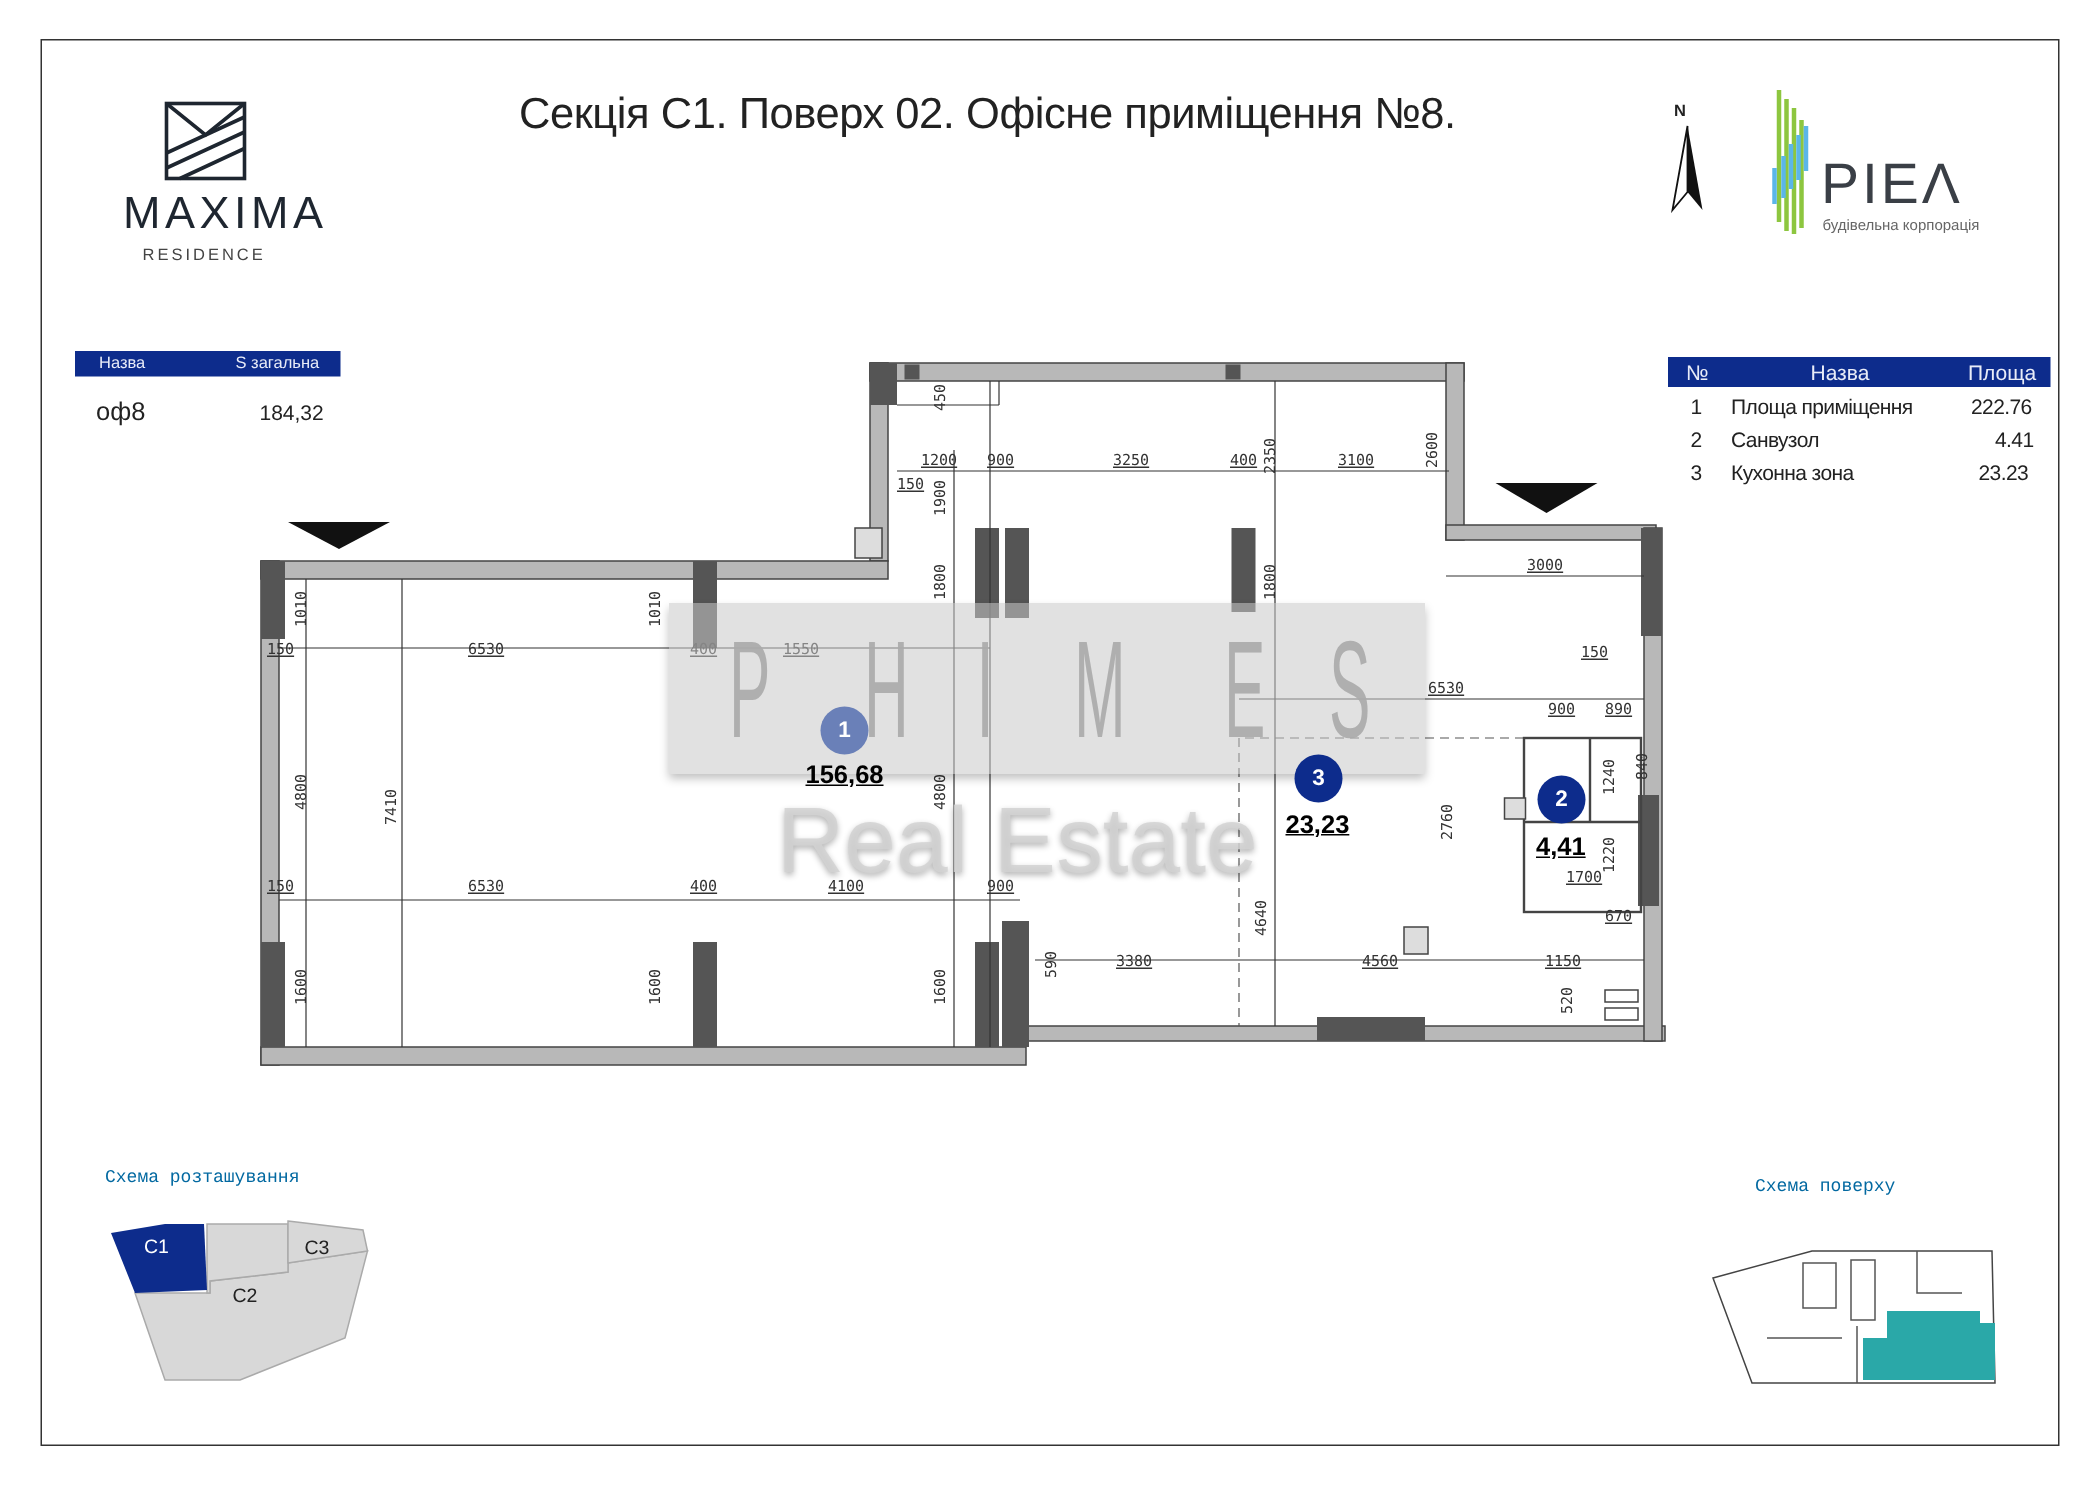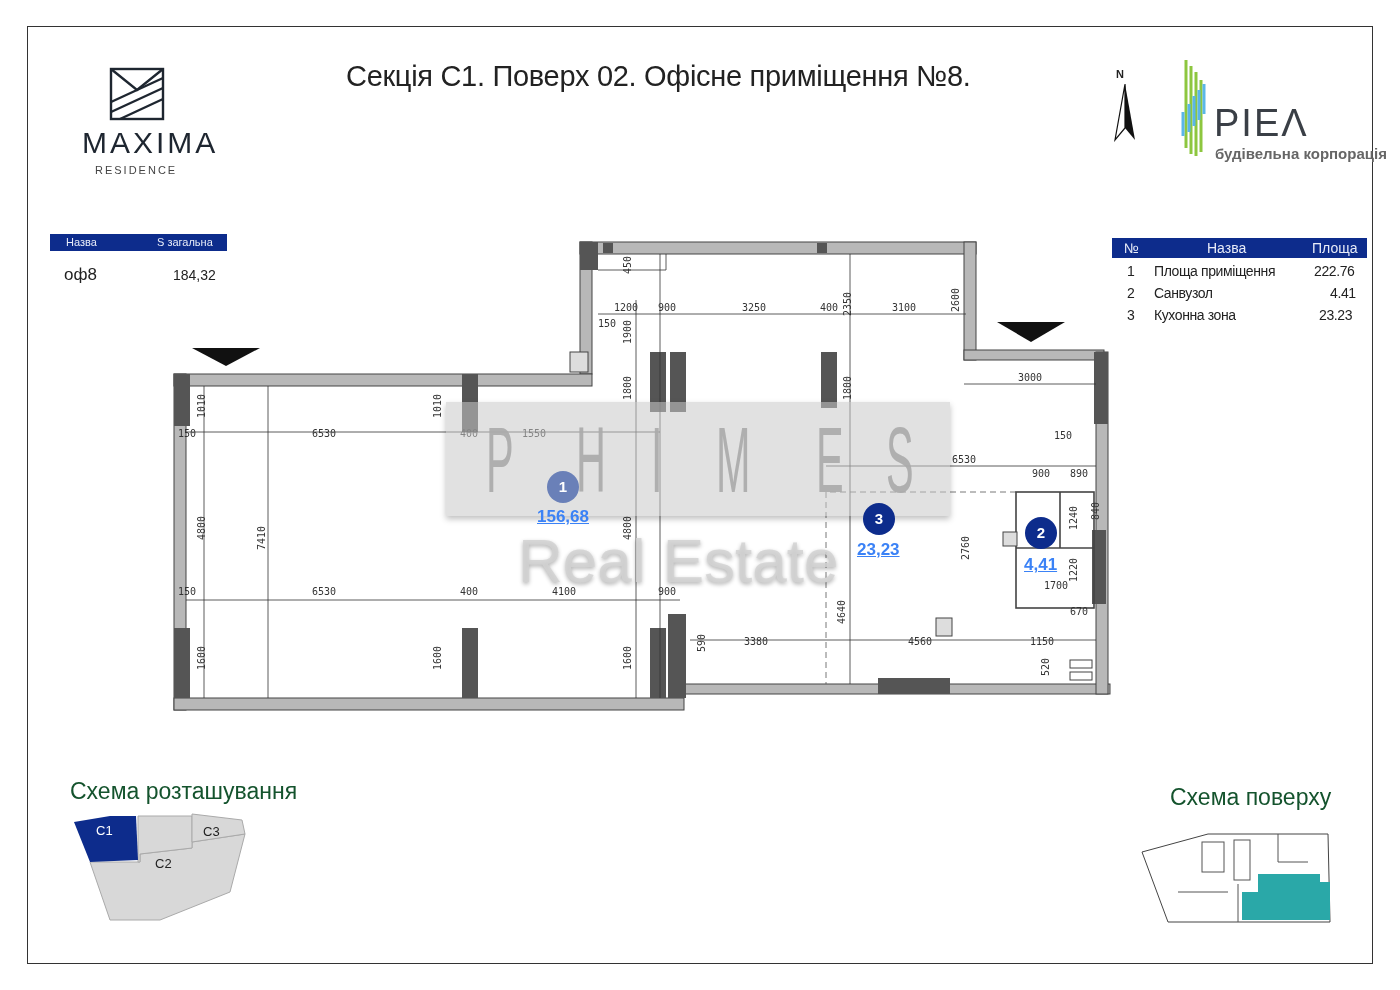--- a/index.html
+++ b/index.html
@@ -12,24 +12,24 @@
   .tbl-head { background:#0d2c8c; color:#e8ecf8; font-size:11px; }
   .sumtbl { left:50px; top:234px; width:177px; height:17px; }
   .sumtbl span { position:absolute; top:2px; }
   .sumrow { left:50px; top:262px; width:177px; font-size:17px; }
   .sumrow .nm { position:absolute; left:14px; top:0; }
   .sumrow .vl { position:absolute; left:123px; top:2px; font-size:14px; }
   .rtbl { left:1112px; top:238px; width:255px; height:20px; font-size:14px; }
   .rtbl span { position:absolute; top:2px; }
   .rrow { left:1112px; width:255px; height:22px; font-size:14px; letter-spacing:-0.4px; }
   .rrow span { position:absolute; top:0; }
-  .scheme-label { font-size:23px; color:#14532d; white-space:nowrap; }
+  .scheme-label { font-size:12px; color:#0369a1; white-space:nowrap;font-family:Liberation Mono, monospace; }
   .marker { position:absolute; border-radius:50%; color:#fff; font-weight:bold; font-size:15px; text-align:center; }
-  .area { position:absolute; font-size:17px; font-weight:bold; text-decoration:underline; color:#3b82f6;text-align:right; }
-  .dim { position:absolute; font-size:10px; color:#333; font-family:"DejaVu Sans Mono", monospace; white-space:nowrap; }
+  .area { position:absolute; font-size:17px; font-weight:bold; text-decoration:underline; color:#000000;text-align:right; }
+  .dim { position:absolute; font-size:10px; color:#333; font-family:"DejaVu Sans Mono", monospace; white-space:nowrap;text-decoration:underline; }
   .dimv { position:absolute; font-size:10px; color:#333; font-family:"DejaVu Sans Mono", monospace; transform:rotate(-90deg); transform-origin:left top; white-space:nowrap; }
   .wm1 { left:446px; top:402px; width:504px; height:114px; background:rgba(200,200,200,0.55); box-shadow:0 3px 6px rgba(0,0,0,0.25); }
   .wm1 span { position:absolute; top:6px; font-size:92px; color:rgba(170,170,170,0.9); font-family:"Liberation Sans Narrow","Liberation Sans",sans-serif; transform:scaleX(0.45); transform-origin:left top; }
   .wm2 { left:518px; top:525px; font-size:62px; color:rgba(210,210,210,0.85); text-shadow:0 2px 4px rgba(0,0,0,0.3); white-space:nowrap; }
 </style>
 </head>
 <body>
 
 <div class="frame"></div>
 
@@ -58,21 +58,21 @@
     <path d="M16 16 L16 100" stroke="#8dc63f"></path>
     <path d="M21 24 L21 96" stroke="#8dc63f"></path>
     <path d="M3 56 L3 80" stroke="#5bb6e8"></path>
     <path d="M9 48 L9 76" stroke="#5bb6e8"></path>
     <path d="M14 40 L14 70" stroke="#5bb6e8"></path>
     <path d="M19 34 L19 64" stroke="#5bb6e8"></path>
     <path d="M24 28 L24 58" stroke="#5bb6e8"></path>
   </g>
 </svg>
 <div class="abs" style="left:1214px;top:102px;font-size:38px;color:#3a3f46;letter-spacing:2px;">PIEΛ</div>
-<div class="abs" style="left:1215px;top:145px;font-size:15px;color:#666;font-weight:bold;">будівельна корпорація</div>
+<div class="abs" style="left:1215px;top:145px;font-size:10px;color:#666;">будівельна корпорація</div>
 
 <div class="abs tbl-head sumtbl">
   <span style="left:16px">Назва</span>
   <span style="left:107px">S загальна</span>
 </div>
 <div class="abs sumrow" style="top:265px">
   <span class="nm">оф8</span>
   <span class="vl">184,32</span>
 </div>
 

